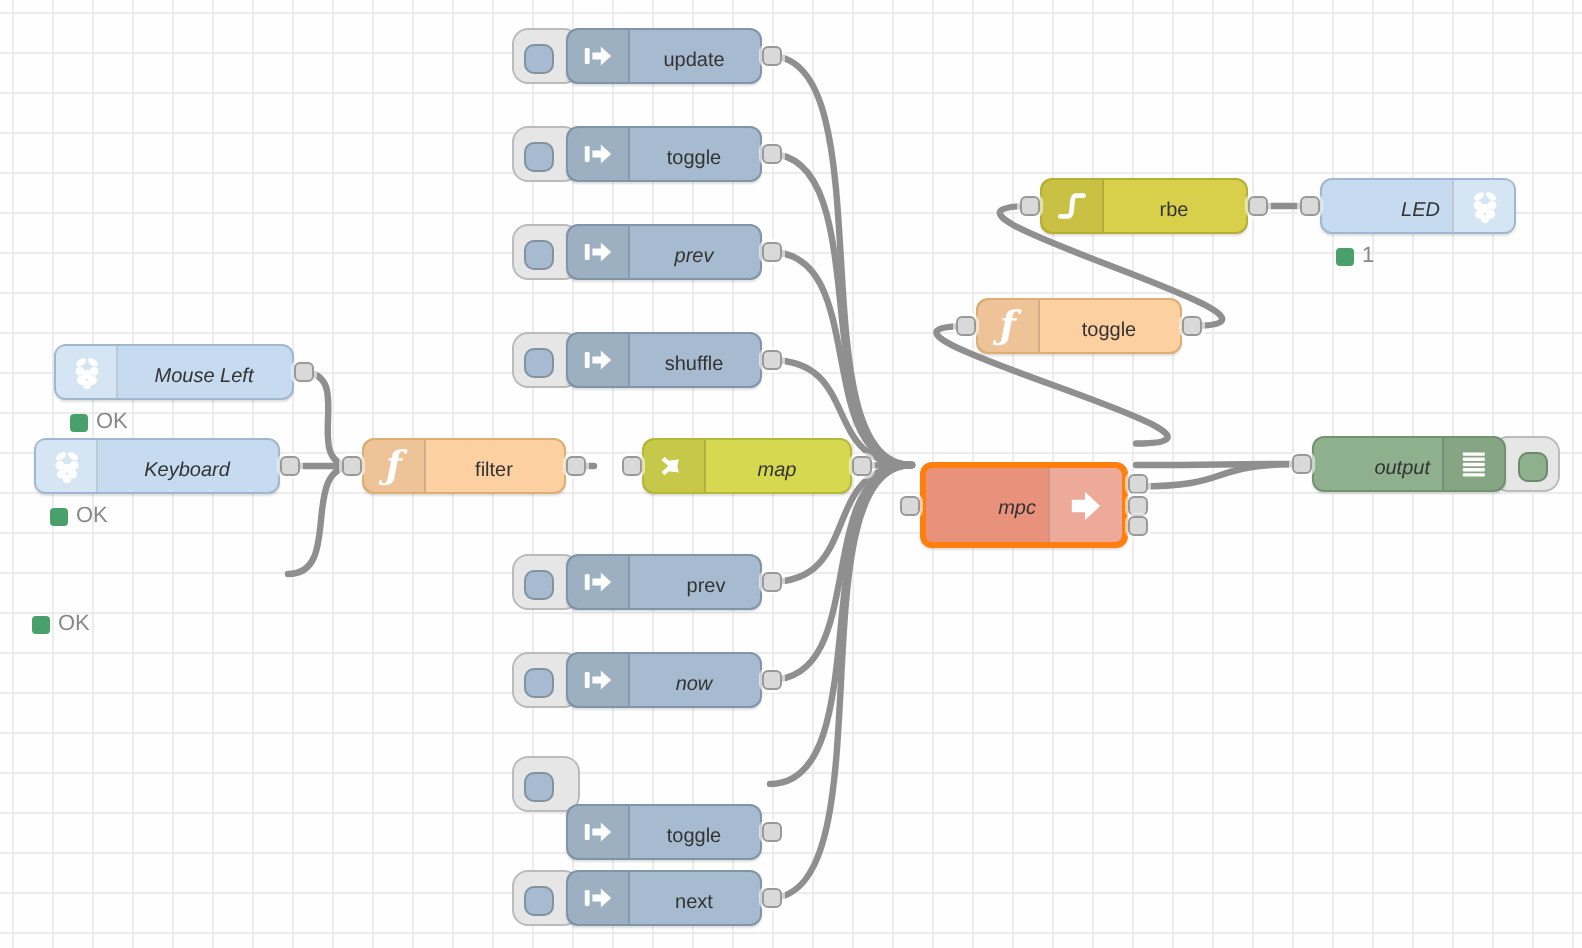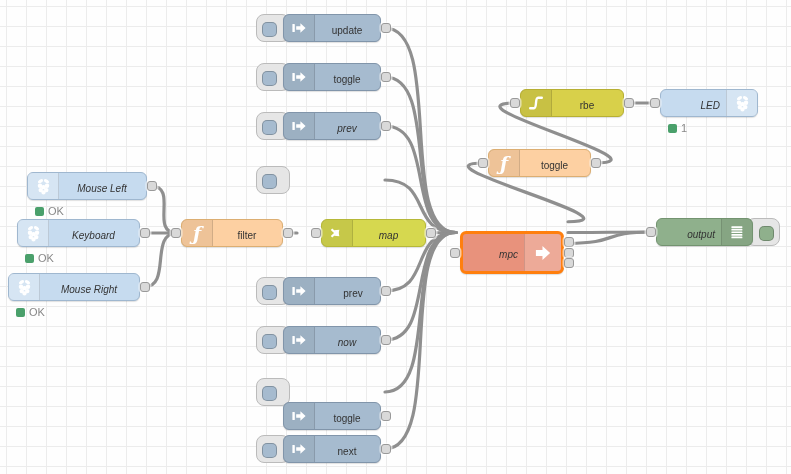--- a/index.html
+++ b/index.html
@@ -116,20 +116,32 @@
             <path d="M5.2,6.2 H9.4 V3.3 L14.6,8 L9.4,12.7 V9.8 H5.2 Z"></path>
           </g>
         </svg>
       </div>
       <span class="label" style="font-style: italic; left: 30px; right: 0px; justify-content: center;">prev</span>
       <div class="port" style="right: -11px; top: 8px;"></div>
     </div>
     <div class="nr-btn" style="top: 166px; height: 28px; width: 34px; left: 256px;">
       <div class="inner" style="background: rgb(166, 187, 207); top: 6.5px; left: 5px;"></div>
     </div>
+    <div class="node" style="left: 283px; top: 166px; width: 98px; height: 28px; background: rgb(166, 187, 207); border: 1px solid rgb(129, 149, 170);">
+      <div class="iconRegion" style="width: 30px; background: rgba(0, 0, 0, 0.06); left: 0px; border-right: 1px solid rgba(0, 0, 0, 0.12); border-radius: 4px 0px 0px 4px;">
+        <svg width="16" height="16" viewBox="0 0 16 16">
+          <g fill="#fff">
+            <rect x="1.4" y="4" width="2.4" height="8" rx="0.6"></rect>
+            <path d="M5.2,6.2 H9.4 V3.3 L14.6,8 L9.4,12.7 V9.8 H5.2 Z"></path>
+          </g>
+        </svg>
+      </div>
+      <span class="label" style="left: 30px; right: 0px; justify-content: center;">shuffle</span>
+      <div class="port" style="right: -11px; top: 8px;"></div>
+    </div>
     <div class="nr-btn" style="top: 277px; height: 28px; width: 34px; left: 256px;">
       <div class="inner" style="background: rgb(166, 187, 207); top: 6.5px; left: 5px;"></div>
     </div>
     <div class="node" style="left: 283px; top: 277px; width: 98px; height: 28px; background: rgb(166, 187, 207); border: 1px solid rgb(129, 149, 170);">
       <div class="iconRegion" style="width: 30px; background: rgba(0, 0, 0, 0.06); left: 0px; border-right: 1px solid rgba(0, 0, 0, 0.12); border-radius: 4px 0px 0px 4px;">
         <svg width="16" height="16" viewBox="0 0 16 16">
           <g fill="#fff">
             <rect x="1.4" y="4" width="2.4" height="8" rx="0.6"></rect>
             <path d="M5.2,6.2 H9.4 V3.3 L14.6,8 L9.4,12.7 V9.8 H5.2 Z"></path>
           </g>
@@ -220,112 +232,94 @@
           </g>
         </svg>
       </div>
       <span class="label" style="font-style: italic; left: 30px; right: 0px; justify-content: center;">Keyboard</span>
       <div class="port" style="right: -11px; top: 8px;"></div>
     </div>
     <div class="status" style="left: 25px; top: 252px;">
       <span class="dot" style="background: rgb(74, 160, 107);"></span>
       <span style="color: rgb(136, 136, 136);">OK</span>
     </div>
-    <div class="node" style="left: 8px; top: 273px; width: 132px; height: 28px; background: rgb(198, 219, 239); border: 1px solid rgb(159, 183, 207);">
-      <div class="iconRegion" style="width: 30px; background: rgba(255, 255, 255, 0.28); left: 0px; border-right: 1px solid rgba(0, 0, 0, 0.12); border-radius: 4px 0px 0px 4px;">
+    <div class="status" style="left: 16px; top: 306px;">
+      <span class="dot" style="background: rgb(74, 160, 107);"></span>
+      <span style="color: rgb(136, 136, 136);">OK</span>
+    </div>
+    <div class="node" style="left: 181px; top: 219px; width: 102px; height: 28px; background: rgb(253, 208, 162); border: 1px solid rgb(220, 174, 114);">
+      <div class="iconRegion" style="width: 30px; background: rgba(0, 0, 0, 0.06); left: 0px; border-right: 1px solid rgba(0, 0, 0, 0.12); border-radius: 4px 0px 0px 4px;">
+        <span class="fglyph">ƒ</span>
+      </div>
+      <span class="label" style="left: 30px; right: 0px; justify-content: center;">filter</span>
+      <div class="port" style="left: -11px; top: 8px;"></div>
+      <div class="port" style="right: -11px; top: 8px;"></div>
+    </div>
+    <div class="node" style="left: 301px; top: 219px; width: 105px; height: 28px; background: rgb(214, 216, 79); border: 1px solid rgb(182, 184, 56); margin-left: 20px;">
+      <div class="iconRegion" style="width: 30px; background: rgba(0, 0, 0, 0.07); left: 0px; border-right: 1px solid rgba(0, 0, 0, 0.12); border-radius: 4px 0px 0px 4px;">
+        <svg width="16" height="16" viewBox="0 0 16 16">
+          <g fill="#fff">
+            <g transform="translate(2.5,11.8) rotate(-42)">
+              <path d="M0,-1.1 H6.2 V-3.1 L10.6,0 L6.2,3.1 V1.1 H0 Z"></path>
+            </g>
+            <g transform="translate(2.5,4.2) rotate(42)">
+              <path d="M0,-1.1 H6.2 V-3.1 L10.6,0 L6.2,3.1 V1.1 H0 Z"></path>
+            </g>
+          </g>
+        </svg>
+      </div>
+      <span class="label" style="font-style: italic; left: 30px; right: 0px; justify-content: center;">map</span>
+      <div class="port" style="left: -11px; top: 8px;"></div>
+      <div class="port" style="right: -11px; top: 8px;"></div>
+    </div>
+    <div class="node" style="left: 460px; top: 211px; width: 104px; height: 43px; background: rgb(232, 146, 124); border: 3px solid rgb(255, 127, 14); margin-top: 20px;">
+      <div class="iconRegion" style="width: 36px; background: rgba(255, 255, 255, 0.22); right: 0px; border-left: 1px solid rgba(0, 0, 0, 0.12); border-radius: 0px 4px 4px 0px;">
+        <svg width="18" height="18" viewBox="0 0 17 17">
+          <path d="M1.8,5.6 H8 V1.8 L15.2,8.5 L8,15.2 V11.4 H1.8 Z" fill="#fff"></path>
+        </svg>
+      </div>
+      <span class="label" style="font-style: italic; left: 0px; right: 43px; justify-content: flex-end;">mpc</span>
+      <div class="port" style="left: -13px; top: 13.5px;"></div>
+      <div class="port" style="right: -13px; top: 2.75px;"></div>
+      <div class="port" style="right: -13px; top: 13.5px;"></div>
+      <div class="port" style="right: -13px; top: 24.25px;"></div>
+    </div>
+    <div class="node" style="left: 488px; top: 149px; width: 103px; height: 28px; background: rgb(253, 208, 162); border: 1px solid rgb(220, 174, 114);">
+      <div class="iconRegion" style="width: 30px; background: rgba(0, 0, 0, 0.06); left: 0px; border-right: 1px solid rgba(0, 0, 0, 0.12); border-radius: 4px 0px 0px 4px;">
+        <span class="fglyph">ƒ</span>
+      </div>
+      <span class="label" style="left: 30px; right: 0px; justify-content: center;">toggle</span>
+      <div class="port" style="left: -11px; top: 8px;"></div>
+      <div class="port" style="right: -11px; top: 8px;"></div>
+    </div>
+    <div class="node" style="left: 520px; top: 89px; width: 104px; height: 28px; background: rgb(216, 208, 74); border: 1px solid rgb(183, 175, 51);">
+      <div class="iconRegion" style="width: 30px; background: rgba(0, 0, 0, 0.07); left: 0px; border-right: 1px solid rgba(0, 0, 0, 0.12); border-radius: 4px 0px 0px 4px;">
+        <svg width="16" height="16" viewBox="0 0 16 16">
+          <path d="M2.2,13.2 H6 C9.2,13.2 6.8,2.8 10,2.8 H13.8" fill="none" stroke="#fff" stroke-width="2.4" stroke-linecap="round"></path>
+        </svg>
+      </div>
+      <span class="label" style="left: 30px; right: 0px; justify-content: center;">rbe</span>
+      <div class="port" style="left: -11px; top: 8px;"></div>
+      <div class="port" style="right: -11px; top: 8px;"></div>
+    </div>
+    <div class="node" style="left: 660px; top: 89px; width: 98px; height: 28px; background: rgb(198, 219, 239); border: 1px solid rgb(159, 183, 207);">
+      <div class="iconRegion" style="width: 30px; background: rgba(255, 255, 255, 0.28); right: 0px; border-left: 1px solid rgba(0, 0, 0, 0.12); border-radius: 0px 4px 4px 0px;">
         <svg width="17" height="17" viewBox="0 0 16 16">
           <g fill="#fff">
             <ellipse cx="5.2" cy="3" rx="2.7" ry="1.5" transform="rotate(-33 5.2 3)"></ellipse>
             <ellipse cx="10.8" cy="3" rx="2.7" ry="1.5" transform="rotate(33 10.8 3)"></ellipse>
             <circle cx="4.7" cy="7.2" r="2.1"></circle>
             <circle cx="11.3" cy="7.2" r="2.1"></circle>
             <circle cx="8" cy="8.6" r="2.1"></circle>
             <circle cx="5.4" cy="11.4" r="2.1"></circle>
             <circle cx="10.6" cy="11.4" r="2.1"></circle>
             <circle cx="8" cy="13.6" r="2"></circle>
           </g>
         </svg>
       </div>
-      <span class="label" style="font-style: italic; left: 30px; right: 0px; justify-content: center;">Mouse Right</span>
-      <div class="port" style="right: -11px; top: 8px;"></div>
-    </div>
-    <div class="status" style="left: 16px; top: 306px;">
-      <span class="dot" style="background: rgb(74, 160, 107);"></span>
-      <span style="color: rgb(136, 136, 136);">OK</span>
-    </div>
-    <div class="node" style="left: 181px; top: 219px; width: 102px; height: 28px; background: rgb(253, 208, 162); border: 1px solid rgb(220, 174, 114);">
-      <div class="iconRegion" style="width: 30px; background: rgba(0, 0, 0, 0.06); left: 0px; border-right: 1px solid rgba(0, 0, 0, 0.12); border-radius: 4px 0px 0px 4px;">
-        <span class="fglyph">ƒ</span>
-      </div>
-      <span class="label" style="left: 30px; right: 0px; justify-content: center;">filter</span>
-      <div class="port" style="left: -11px; top: 8px;"></div>
-      <div class="port" style="right: -11px; top: 8px;"></div>
-    </div>
-    <div class="node" style="left: 301px; top: 219px; width: 105px; height: 28px; background: rgb(214, 216, 79); border: 1px solid rgb(182, 184, 56); margin-left: 20px;">
-      <div class="iconRegion" style="width: 30px; background: rgba(0, 0, 0, 0.07); left: 0px; border-right: 1px solid rgba(0, 0, 0, 0.12); border-radius: 4px 0px 0px 4px;">
-        <svg width="16" height="16" viewBox="0 0 16 16">
-          <g fill="#fff">
-            <g transform="translate(2.5,11.8) rotate(-42)">
-              <path d="M0,-1.1 H6.2 V-3.1 L10.6,0 L6.2,3.1 V1.1 H0 Z"></path>
-            </g>
-            <g transform="translate(2.5,4.2) rotate(42)">
-              <path d="M0,-1.1 H6.2 V-3.1 L10.6,0 L6.2,3.1 V1.1 H0 Z"></path>
-            </g>
-          </g>
-        </svg>
-      </div>
-      <span class="label" style="font-style: italic; left: 30px; right: 0px; justify-content: center;">map</span>
-      <div class="port" style="left: -11px; top: 8px;"></div>
-      <div class="port" style="right: -11px; top: 8px;"></div>
-    </div>
-    <div class="node" style="left: 460px; top: 211px; width: 104px; height: 43px; background: rgb(232, 146, 124); border: 3px solid rgb(255, 127, 14); margin-top: 20px;">
-      <div class="iconRegion" style="width: 36px; background: rgba(255, 255, 255, 0.22); right: 0px; border-left: 1px solid rgba(0, 0, 0, 0.12); border-radius: 0px 4px 4px 0px;">
-        <svg width="18" height="18" viewBox="0 0 17 17">
-          <path d="M1.8,5.6 H8 V1.8 L15.2,8.5 L8,15.2 V11.4 H1.8 Z" fill="#fff"></path>
-        </svg>
-      </div>
-      <span class="label" style="font-style: italic; left: 0px; right: 43px; justify-content: flex-end;">mpc</span>
-      <div class="port" style="left: -13px; top: 13.5px;"></div>
-      <div class="port" style="right: -13px; top: 2.75px;"></div>
-      <div class="port" style="right: -13px; top: 13.5px;"></div>
-      <div class="port" style="right: -13px; top: 24.25px;"></div>
-    </div>
-    <div class="node" style="left: 488px; top: 149px; width: 103px; height: 28px; background: rgb(253, 208, 162); border: 1px solid rgb(220, 174, 114);">
-      <div class="iconRegion" style="width: 30px; background: rgba(0, 0, 0, 0.06); left: 0px; border-right: 1px solid rgba(0, 0, 0, 0.12); border-radius: 4px 0px 0px 4px;">
-        <span class="fglyph">ƒ</span>
-      </div>
-      <span class="label" style="left: 30px; right: 0px; justify-content: center;">toggle</span>
-      <div class="port" style="left: -11px; top: 8px;"></div>
-      <div class="port" style="right: -11px; top: 8px;"></div>
-    </div>
-    <div class="node" style="left: 520px; top: 89px; width: 104px; height: 28px; background: rgb(216, 208, 74); border: 1px solid rgb(183, 175, 51);">
-      <div class="iconRegion" style="width: 30px; background: rgba(0, 0, 0, 0.07); left: 0px; border-right: 1px solid rgba(0, 0, 0, 0.12); border-radius: 4px 0px 0px 4px;">
-        <svg width="16" height="16" viewBox="0 0 16 16">
-          <path d="M2.2,13.2 H6 C9.2,13.2 6.8,2.8 10,2.8 H13.8" fill="none" stroke="#fff" stroke-width="2.4" stroke-linecap="round"></path>
-        </svg>
-      </div>
-      <span class="label" style="left: 30px; right: 0px; justify-content: center;">rbe</span>
-      <div class="port" style="left: -11px; top: 8px;"></div>
-      <div class="port" style="right: -11px; top: 8px;"></div>
-    </div>
-    <div class="node" style="left: 660px; top: 89px; width: 98px; height: 28px; background: rgb(198, 219, 239); border: 1px solid rgb(159, 183, 207);">
-      <div class="iconRegion" style="width: 30px; background: rgba(255, 255, 255, 0.28); right: 0px; border-left: 1px solid rgba(0, 0, 0, 0.12); border-radius: 0px 4px 4px 0px;">
-        <svg width="17" height="17" viewBox="0 0 16 16">
-          <g fill="#fff">
-            <ellipse cx="5.2" cy="3" rx="2.7" ry="1.5" transform="rotate(-33 5.2 3)"></ellipse>
-            <ellipse cx="10.8" cy="3" rx="2.7" ry="1.5" transform="rotate(33 10.8 3)"></ellipse>
-            <circle cx="4.7" cy="7.2" r="2.1"></circle>
-            <circle cx="11.3" cy="7.2" r="2.1"></circle>
-            <circle cx="8" cy="8.6" r="2.1"></circle>
-            <circle cx="5.4" cy="11.4" r="2.1"></circle>
-            <circle cx="10.6" cy="11.4" r="2.1"></circle>
-            <circle cx="8" cy="13.6" r="2"></circle>
-          </g>
-        </svg>
-      </div>
       <span class="label" style="font-style: italic; left: 0px; right: 37px; justify-content: flex-end; padding-left: 39px;">LED</span>
       <div class="port" style="left: -11px; top: 8px;"></div>
     </div>
     <div class="status" style="left: 668px; top: 122px;">
       <span class="dot" style="background: rgb(74, 160, 107);"></span>
       <span style="color: rgb(136, 136, 136);">1</span>
     </div>
     <div class="nr-btn" style="top: 218px; height: 28px; width: 34px; left: 746px;">
       <div class="inner" style="background: rgb(143, 176, 140); top: 6.5px; right: 5px;"></div>
     </div>

